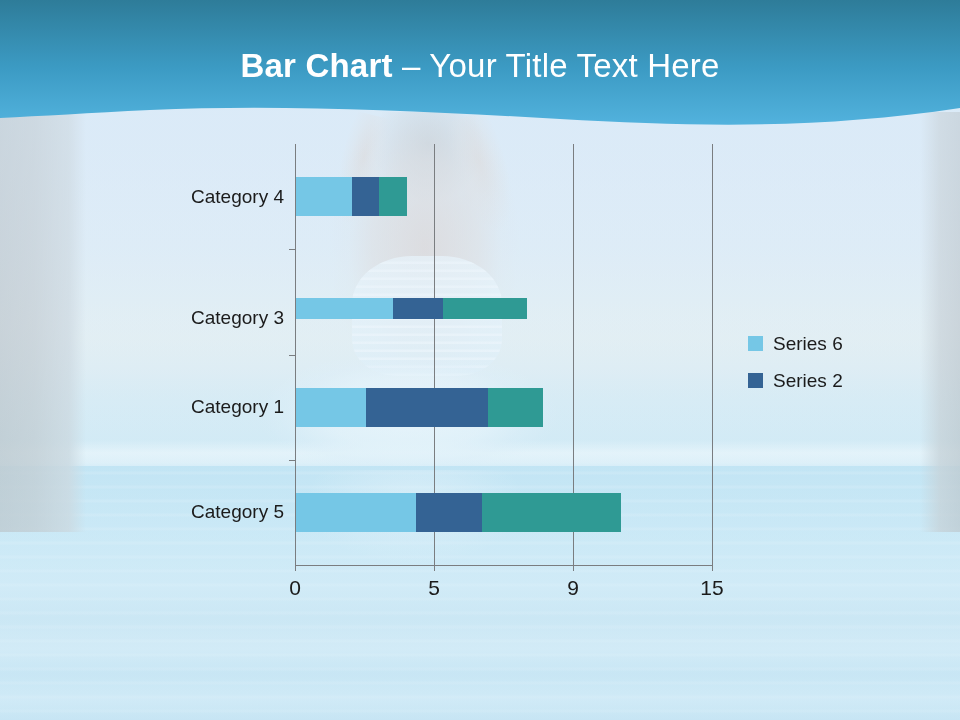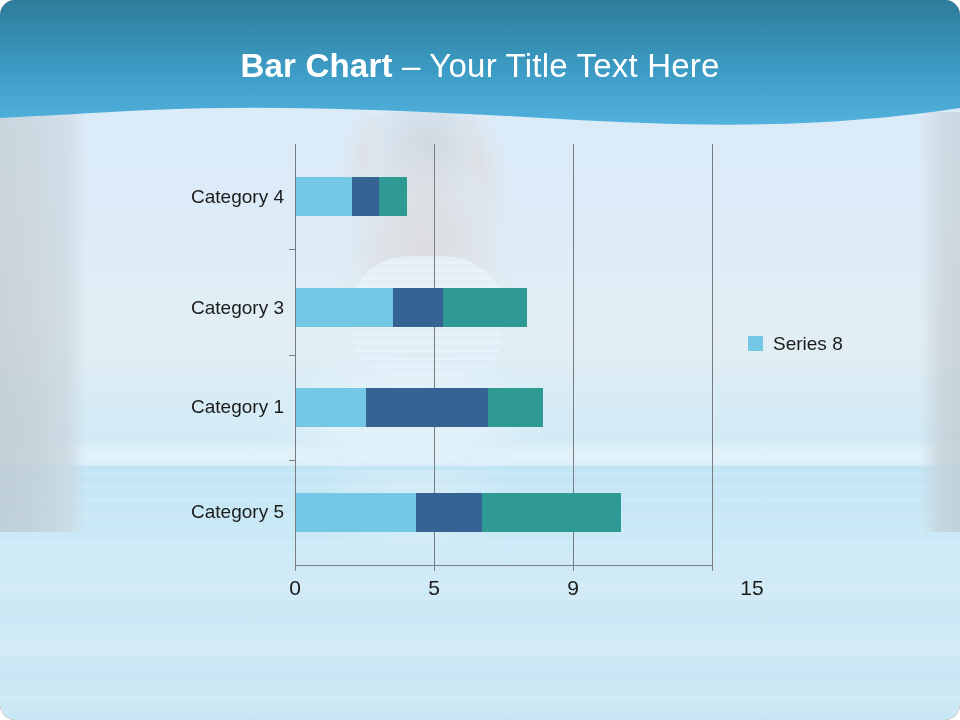--- a/index.html
+++ b/index.html
@@ -7,21 +7,20 @@
     padding: 0;
     background: #ffffff;
   }
   #slide {
     position: relative;
     width: 960px;
     height: 720px;
     overflow: hidden;
     font-family: "Liberation Sans", sans-serif;
     background: #c2410c;
-    border-radius: 15px;
   }
 
   
   .bg-layer { position: absolute; inset: 0; overflow: hidden; }
 
   
   .bg-sky {
     position: absolute; left: 0; top: 0; width: 960px; height: 470px;
     background: linear-gradient(to bottom,
       #dfecf8 0%, #e0ecf7 30%, #e3eef6 52%,
@@ -246,30 +245,30 @@
         </div>
       <div id="yticks">
           <div class="tick-y" style="top: 105.25px;"></div>
           <div class="tick-y" style="top: 210.5px;"></div>
           <div class="tick-y" style="top: 315.75px;"></div>
         </div>
       <div id="xlabels">
           <div class="xlabel" style="left: 0px;">0</div>
           <div class="xlabel" style="left: 139px;">5</div>
           <div class="xlabel" style="left: 278px;">9</div>
-          <div class="xlabel" style="left: 417px; margin-left: 40px;">15</div>
+          <div class="xlabel" style="left: 417px;">15</div>
         </div>
       <div id="bars">
           <div class="bar-row" style="top: 33.125px; height: 39px; width: 131px;">
             <div class="seg" style="left: 0px; width: 55.6px; background: rgb(117, 199, 230);"></div>
             <div class="seg" style="left: 55.6px; width: 27.8px; background: rgb(52, 99, 148);"></div>
             <div class="seg" style="left: 83.4px; width: 27.8px; background: rgb(47, 154, 148);"></div>
             <div class="cat-label" style="top: 19.5px;">Category 4</div>
           </div>
-          <div class="bar-row" style="top: 144px; height: 39px; width: 230.74px;">
+          <div class="bar-row" style="top: 154px; height: 21px; width: 230.74px;">
             <div class="seg" style="left: 0px; width: 97.3px; background: rgb(117, 199, 230);"></div>
             <div class="seg" style="left: 97.3px; width: 50.04px; background: rgb(52, 99, 148);"></div>
             <div class="seg" style="left: 147.34px; width: 83.4px; background: rgb(47, 154, 148);"></div>
             <div class="cat-label" style="top: 19.5px;">Category 3</div>
           </div>
           <div class="bar-row" style="top: 243.625px; height: 39px; width: 247.42px;">
             <div class="seg" style="left: 0px; width: 69.5px; background: rgb(117, 199, 230);"></div>
             <div class="seg" style="left: 69.5px; width: 122.32px; background: rgb(52, 99, 148);"></div>
             <div class="seg" style="left: 191.82px; width: 55.6px; background: rgb(47, 154, 148);"></div>
             <div class="cat-label" style="top: 19.5px;">Category 1</div>
@@ -280,17 +279,21 @@
             <div class="seg" style="left: 186.26px; width: 139px; background: rgb(47, 154, 148);"></div>
             <div class="cat-label" style="top: 19.5px;">Category 5</div>
           </div>
         </div>
     </div>
   </div>
 
   <div class="legend" id="legend">
       <div class="legend-item">
         <span class="legend-swatch" style="background: rgb(117, 199, 230);"></span>
-        <span class="legend-text">Series 8</span>
+        <span class="legend-text">Series 6</span>
+      </div>
+      <div class="legend-item">
+        <span class="legend-swatch" style="background: rgb(52, 99, 148);"></span>
+        <span class="legend-text">Series 2</span>
       </div>
     </div>
 
 </div>
 
 </body></html>

